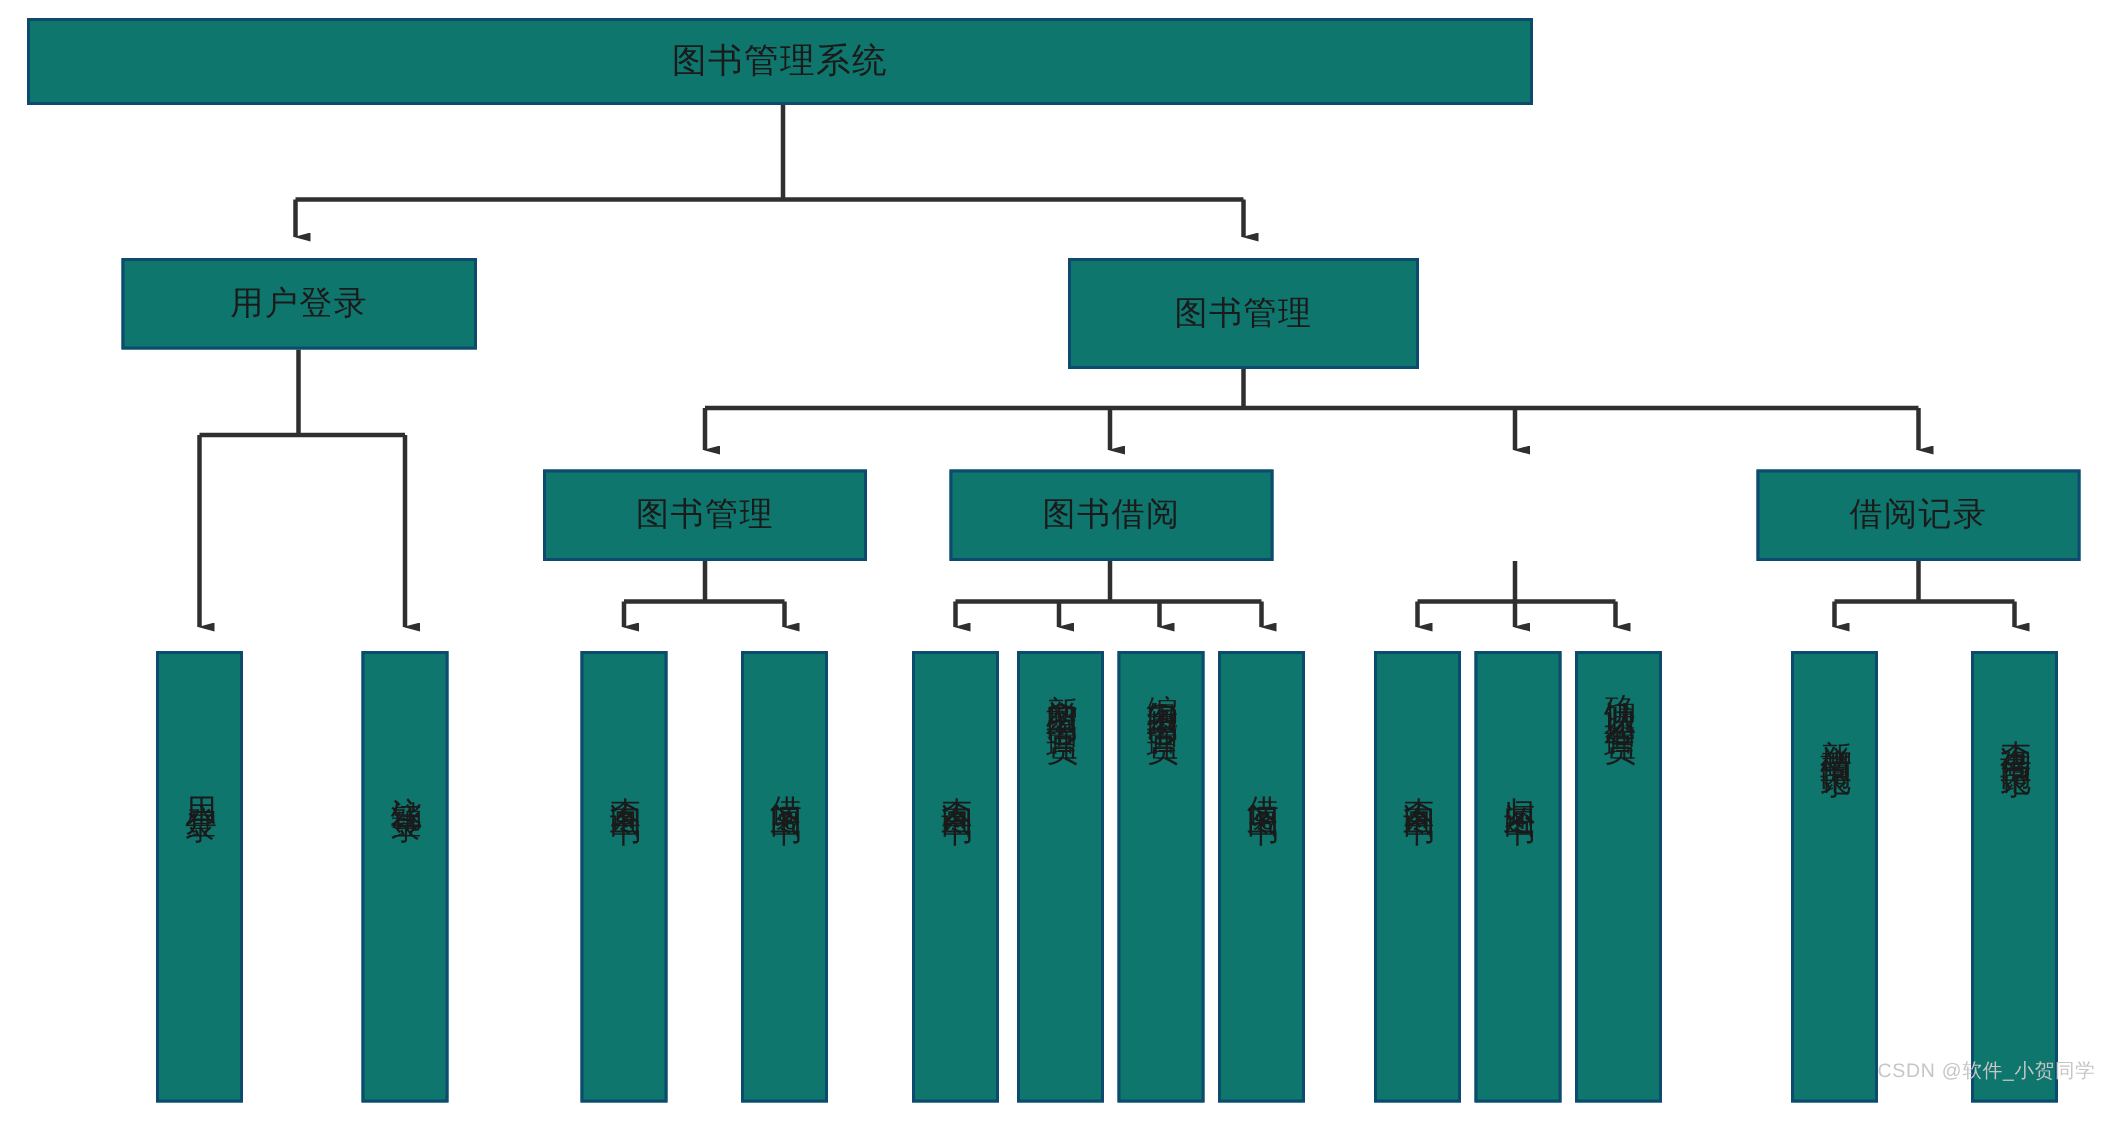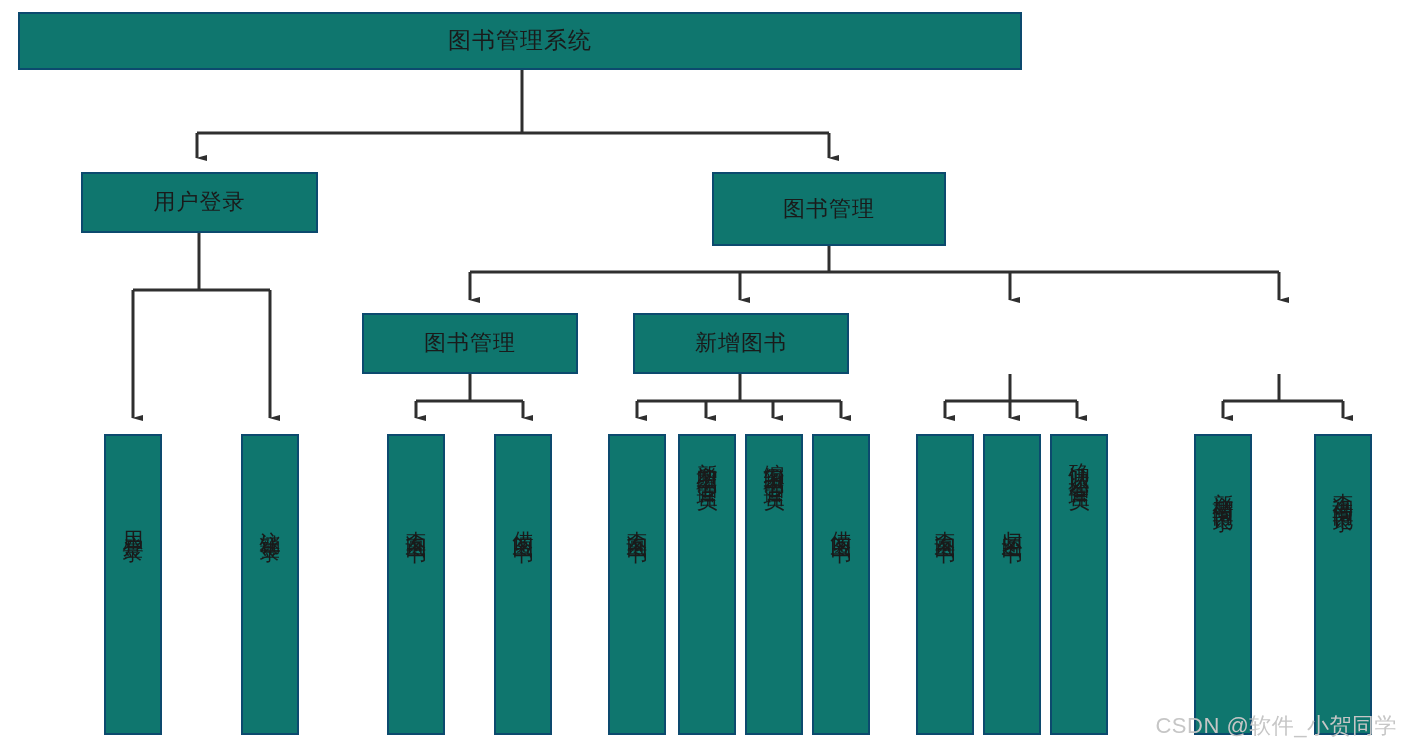--- a/index.html
+++ b/index.html
@@ -53,22 +53,22 @@
     text-orientation: upright;
     font-size: 21px;
     letter-spacing: 4px;
     line-height: 1.05;
     white-space: nowrap;
     color: #1a1a1a;
   }
   .watermark {
     position: absolute;
     right: 8px;
-    bottom: 6px;
-    font-size: 22px;
+    bottom: 24px;
+    font-size: 13px;
     color: #c6c6c6;
     letter-spacing: 0.5px;
     white-space: nowrap;
   }
 </style>
 </head>
 <body>
 
 <div id="canvas">
 
@@ -130,21 +130,24 @@
     <span>用户登录</span>
   </div>
   <div class="node h" style="left:712px; top:172px; width:234px; height:74px;">
     <span>图书管理</span>
   </div>
 
   <div class="node h" style="left:362px; top:313px; width:216px; height:61px;">
     <span>图书管理</span>
   </div>
   <div class="node h" style="left:633px; top:313px; width:216px; height:61px;">
-    <span>新增图书</span>
+    <span>图书借阅</span>
+  </div>
+  <div class="node h" style="left:1171px; top:313px; width:216px; height:61px;">
+    <span>借阅记录</span>
   </div>
 
   <div class="node v" style="left:104px; top:434px; width:58px; height:301px;">
     <span class="vtext" style="margin-top:78px;">用户登录</span>
   </div>
   <div class="node v" style="left:241px; top:434px; width:58px; height:301px;">
     <span class="vtext" style="margin-top:78px;">注销登录</span>
   </div>
 
   <div class="node v" style="left:387px; top:434px; width:58px; height:301px;">

